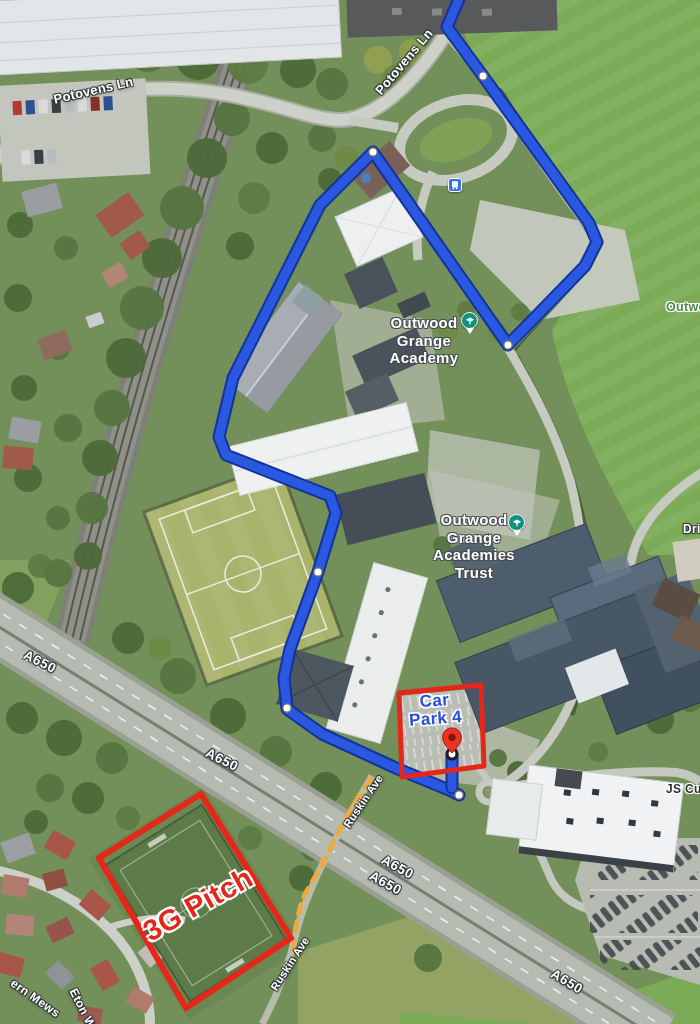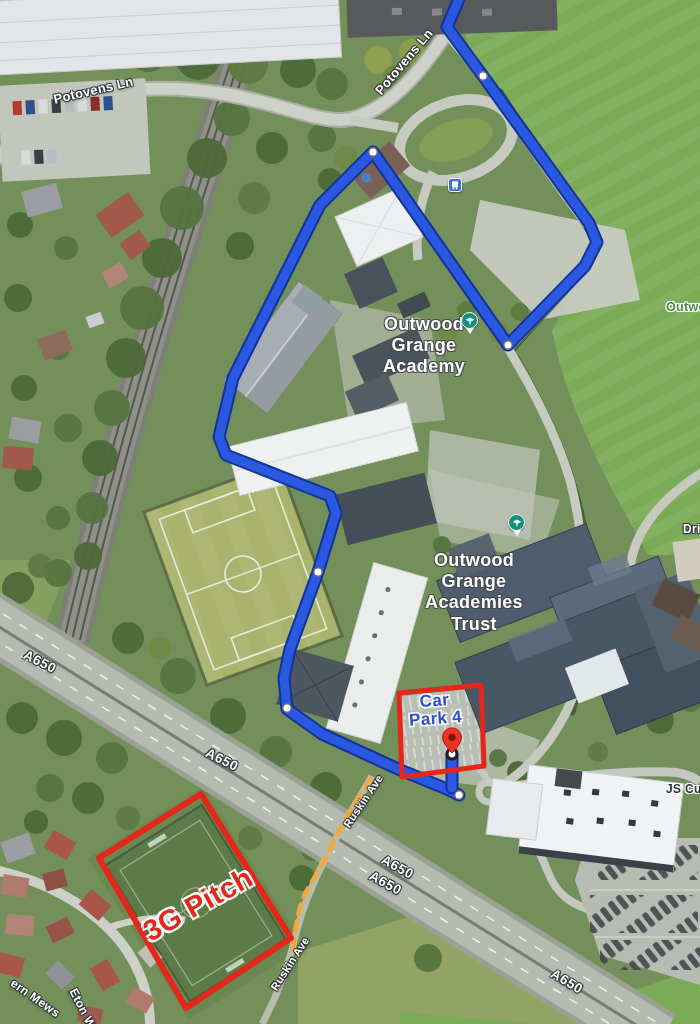--- a/index.html
+++ b/index.html
@@ -7,21 +7,21 @@
        font-family:"Liberation Sans",sans-serif;}
   #map svg.base{position:absolute;left:0;top:0;z-index:1;}
   .lbl{position:absolute;z-index:5;font-family:"Liberation Sans",sans-serif;font-weight:700;
        color:#fff;white-space:nowrap;letter-spacing:.3px;
        text-shadow:-1px -1px 0 rgba(45,50,55,.9),1px -1px 0 rgba(45,50,55,.9),
                    -1px 1px 0 rgba(45,50,55,.9),1px 1px 0 rgba(45,50,55,.9),
                    0 2px 3px rgba(25,28,32,.45);}
   .road{font-size:13px;}
   .road-sm{font-size:11px;letter-spacing:.2px;}
   .a650{font-size:13.5px;letter-spacing:.6px;}
-  .poi{font-weight:600;font-size:18px;text-align:center;white-space:normal;line-height:1.18;
+  .poi{font-weight:600;font-size:15px;text-align:center;white-space:normal;line-height:1.18;
        text-shadow:-1px -1px 0 rgba(66,72,78,.85),1px -1px 0 rgba(66,72,78,.85),
                    -1px 1px 0 rgba(66,72,78,.85),1px 1px 0 rgba(66,72,78,.85);}
   .area{color:#4c8a45;font-weight:600;font-size:12.5px;
         text-shadow:-1px -1px 0 #fff,1px -1px 0 #fff,-1px 1px 0 #fff,1px 1px 0 #fff,0 0 2px #fff;}
   .dark{color:#2f3337;font-weight:600;font-size:12px;
         text-shadow:-1px -1px 0 #fff,1px -1px 0 #fff,-1px 1px 0 #fff,1px 1px 0 #fff,0 0 2px #fff;}
   .annot-blue{color:#2b4fd7;font-size:17px;font-weight:700;text-align:center;line-height:1.08;
         white-space:normal;
         text-shadow:-1.5px -1.5px 0 #fff,1.5px -1.5px 0 #fff,-1.5px 1.5px 0 #fff,1.5px 1.5px 0 #fff,0 0 2px #fff;}
   .annot-red{color:#e5261b;font-size:29px;font-weight:700;
@@ -468,21 +468,21 @@
   <div class="poi-pin" style="left:461px;top:312px;">
     <div class="c">
       <svg width="10" height="10" viewBox="0 0 10 10">
           <path d="M5 1.6 L9.2 3.8 L5 6 L0.8 3.8 Z" fill="#fff"></path>
           <path d="M5 6 L5 8.2" stroke="#fff" stroke-width="1.2"></path>
         </svg>
     </div>
     <div class="t"></div>
   </div>
 
-  <div class="lbl poi" style="left:424px;top:511px;width:100px;margin-top:39px;">Outwood Grange Academies Trust</div>
+  <div class="lbl poi" style="left:424px;top:511px;width:100px;">Outwood Grange Academies Trust</div>
   <div class="poi-pin" style="left:508px;top:514px;">
     <div class="c">
       <svg width="10" height="10" viewBox="0 0 10 10">
           <path d="M5 1.6 L9.2 3.8 L5 6 L0.8 3.8 Z" fill="#fff"></path>
           <path d="M5 6 L5 8.2" stroke="#fff" stroke-width="1.2"></path>
         </svg>
     </div>
     <div class="t"></div>
   </div>
 

